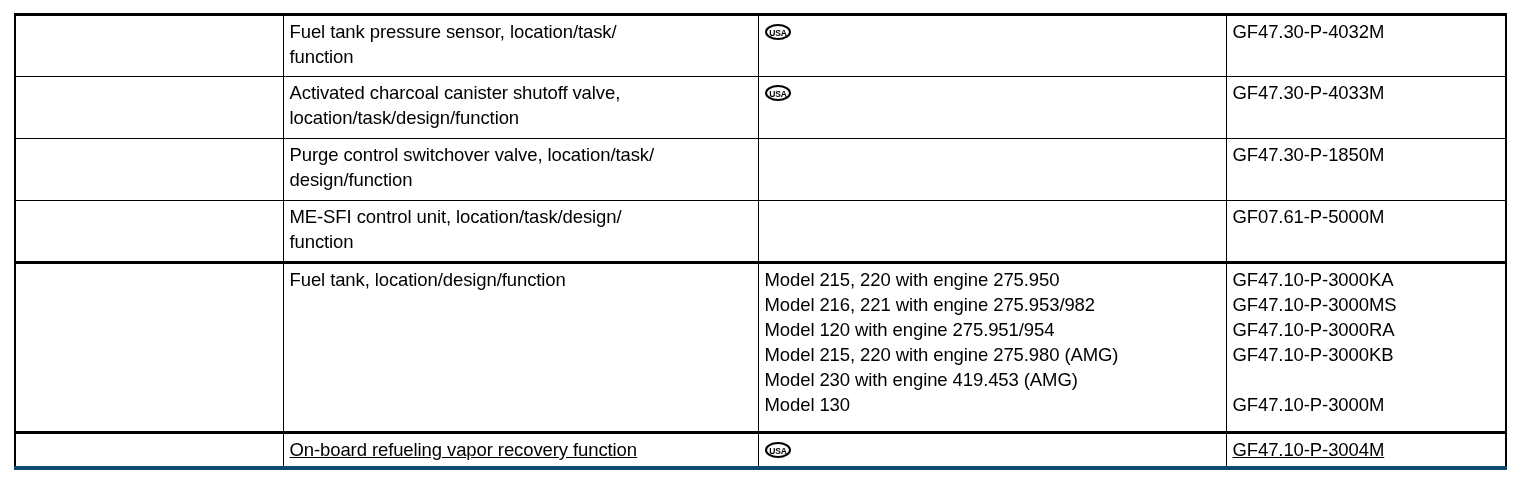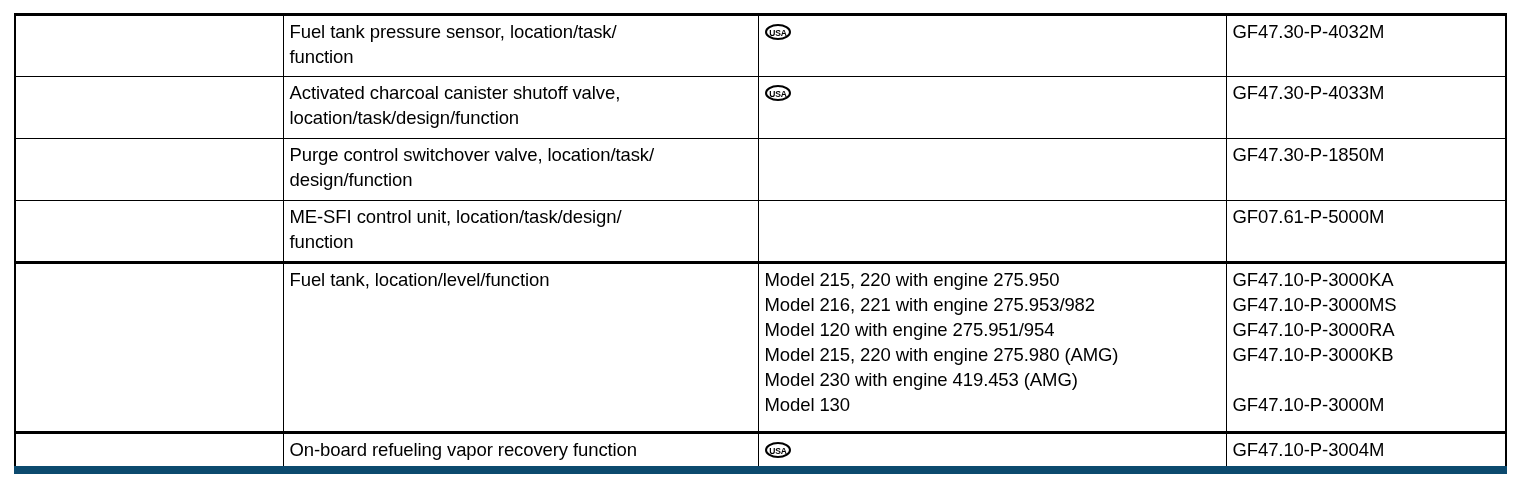--- a/index.html
+++ b/index.html
@@ -39,21 +39,21 @@
     border: 1px solid #000000;
     vertical-align: top;
     padding: 3px 6px 4px 6px;
     font-size: 18.5px;
     line-height: 25px;
     letter-spacing: -0.1px;
     background: #ffffff;
   }
   
   table.doc-table tr:first-child td { border-top: 3px solid #000000; }
-  table.doc-table tr:last-child td  { border-bottom: 8px solid #0c4a6e; }
+  table.doc-table tr:last-child td  { border-bottom: 4px solid #0c4a6e; text-decoration: underline; }
   table.doc-table td:first-child    { border-left: 2px solid #000000; }
   table.doc-table td:last-child     { border-right: 2px solid #000000; }
 
   
   tr.rule-above td { border-top: 3px solid #000000; }
 
   .cell-blank { padding: 0; }
 
   .desc-text { display: block; white-space: pre-line; }
 
@@ -144,21 +144,21 @@
           <td></td>
           <td>
             <span class="code-list">
               <span class="line">GF07.61-P-5000M</span>
             </span>
           </td>
         </tr>
         <tr class="rule-above row-huge">
           <td class="cell-blank"></td>
           <td>
-            <span class="desc-text">Fuel tank, location/level/function</span>
+            <span class="desc-text">Fuel tank, location/design/function</span>
           </td>
           <td>
             <span class="model-list">
               <span class="line">Model 215, 220 with engine 275.950</span>
               <span class="line">Model 216, 221 with engine 275.953/982</span>
               <span class="line">Model 120 with engine 275.951/954</span>
               <span class="line">Model 215, 220 with engine 275.980 (AMG)</span>
               <span class="line">Model 230 with engine 419.453 (AMG)</span>
               <span class="line">Model 130</span>
             </span>

